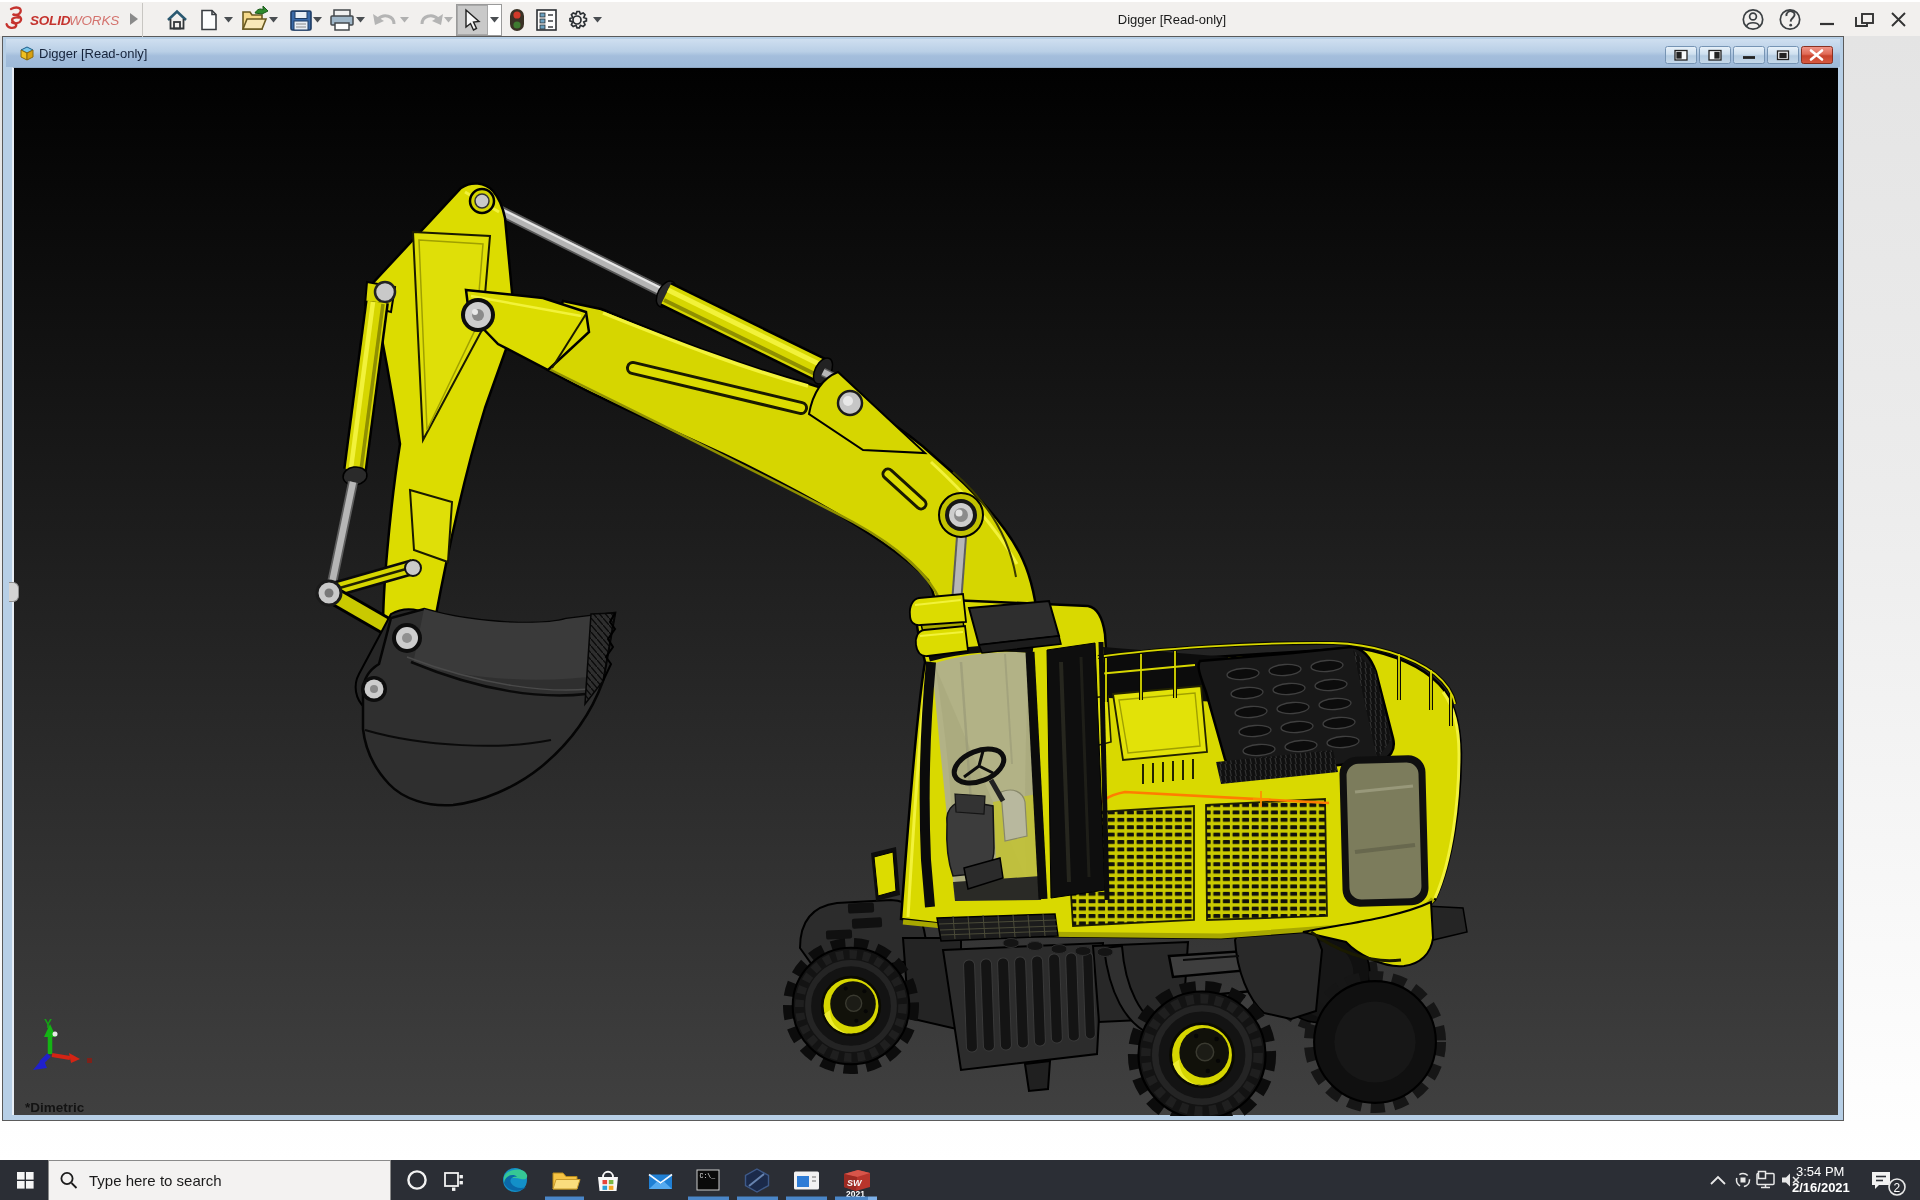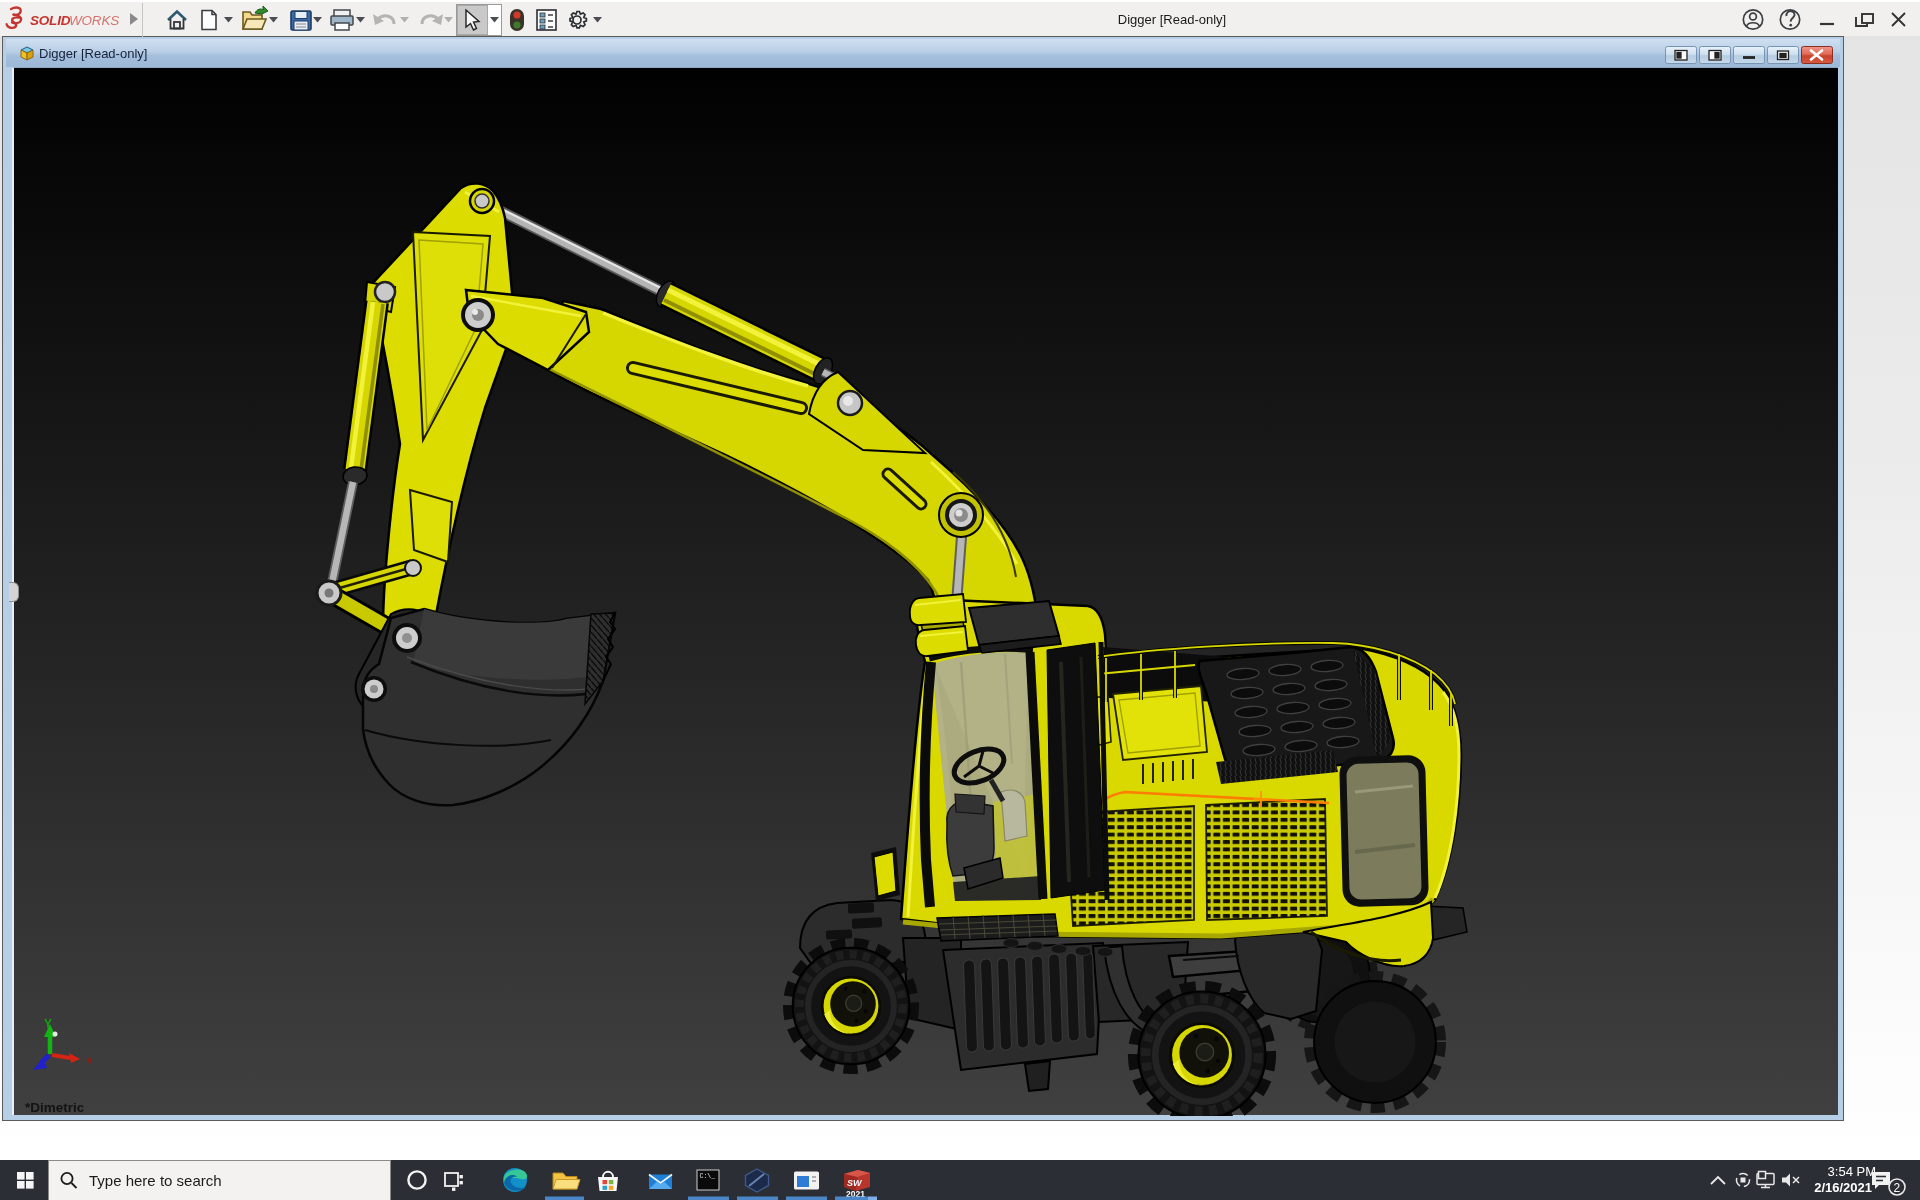--- a/index.html
+++ b/index.html
@@ -16,21 +16,21 @@
   #doctitle{position:absolute;left:3px;top:2px;width:1834px;height:28px;background:linear-gradient(180deg,#cfdff0 0%,#b9cfe6 45%,#a4bedc 60%,#9db9d8 100%);}
   #doctitle .txt{position:absolute;left:33px;top:7px;font-size:13px;color:#16233a;}
   #viewport{position:absolute;left:9px;top:30px;width:1826px;height:1048px;
     background:linear-gradient(180deg,#010101 0%,#404040 100%);
     border-left:2px solid #e8eef5;border-top:1px solid #8fa8c4;box-sizing:border-box;}
   #sidetab{position:absolute;left:9px;top:582px;width:9px;height:18px;background:#d4d4d4;border:1px solid #909090;border-left:none;border-radius:0 6px 6px 0;}
   
   #taskbar{position:absolute;left:0;top:1160px;width:1920px;height:40px;background:#2b2e35;}
   #search{position:absolute;left:48px;top:0px;width:343px;height:56px;background:#f3f2f1;border:1px solid #8a8a8a;box-sizing:border-box;}
   #search span{position:absolute;left:40px;top:11px;font-size:15px;color:#1b1b1b;}
-  .clock{position:absolute;color:#ffffff;font-size:13px;text-align:right;width:80px;}
+  .clock{position:absolute;color:#ffffff;font-size:13px;text-align:left;width:80px;}
 </style>
 </head>
 <body>
 <div id="mdi"></div>
 
 <div id="docwin">
   <div id="doctitle">
     <svg class="abs" style="left:12px;top:5px" width="18" height="18" viewBox="0 0 18 18">
       <polygon points="3,6 9,3 15,6 9,9" fill="#79c6e8" stroke="#1a5b8a" stroke-width="1"></polygon>
       <polygon points="3,6 9,9 9,16 3,13" fill="#f0c020" stroke="#8a6a10" stroke-width="1"></polygon>

